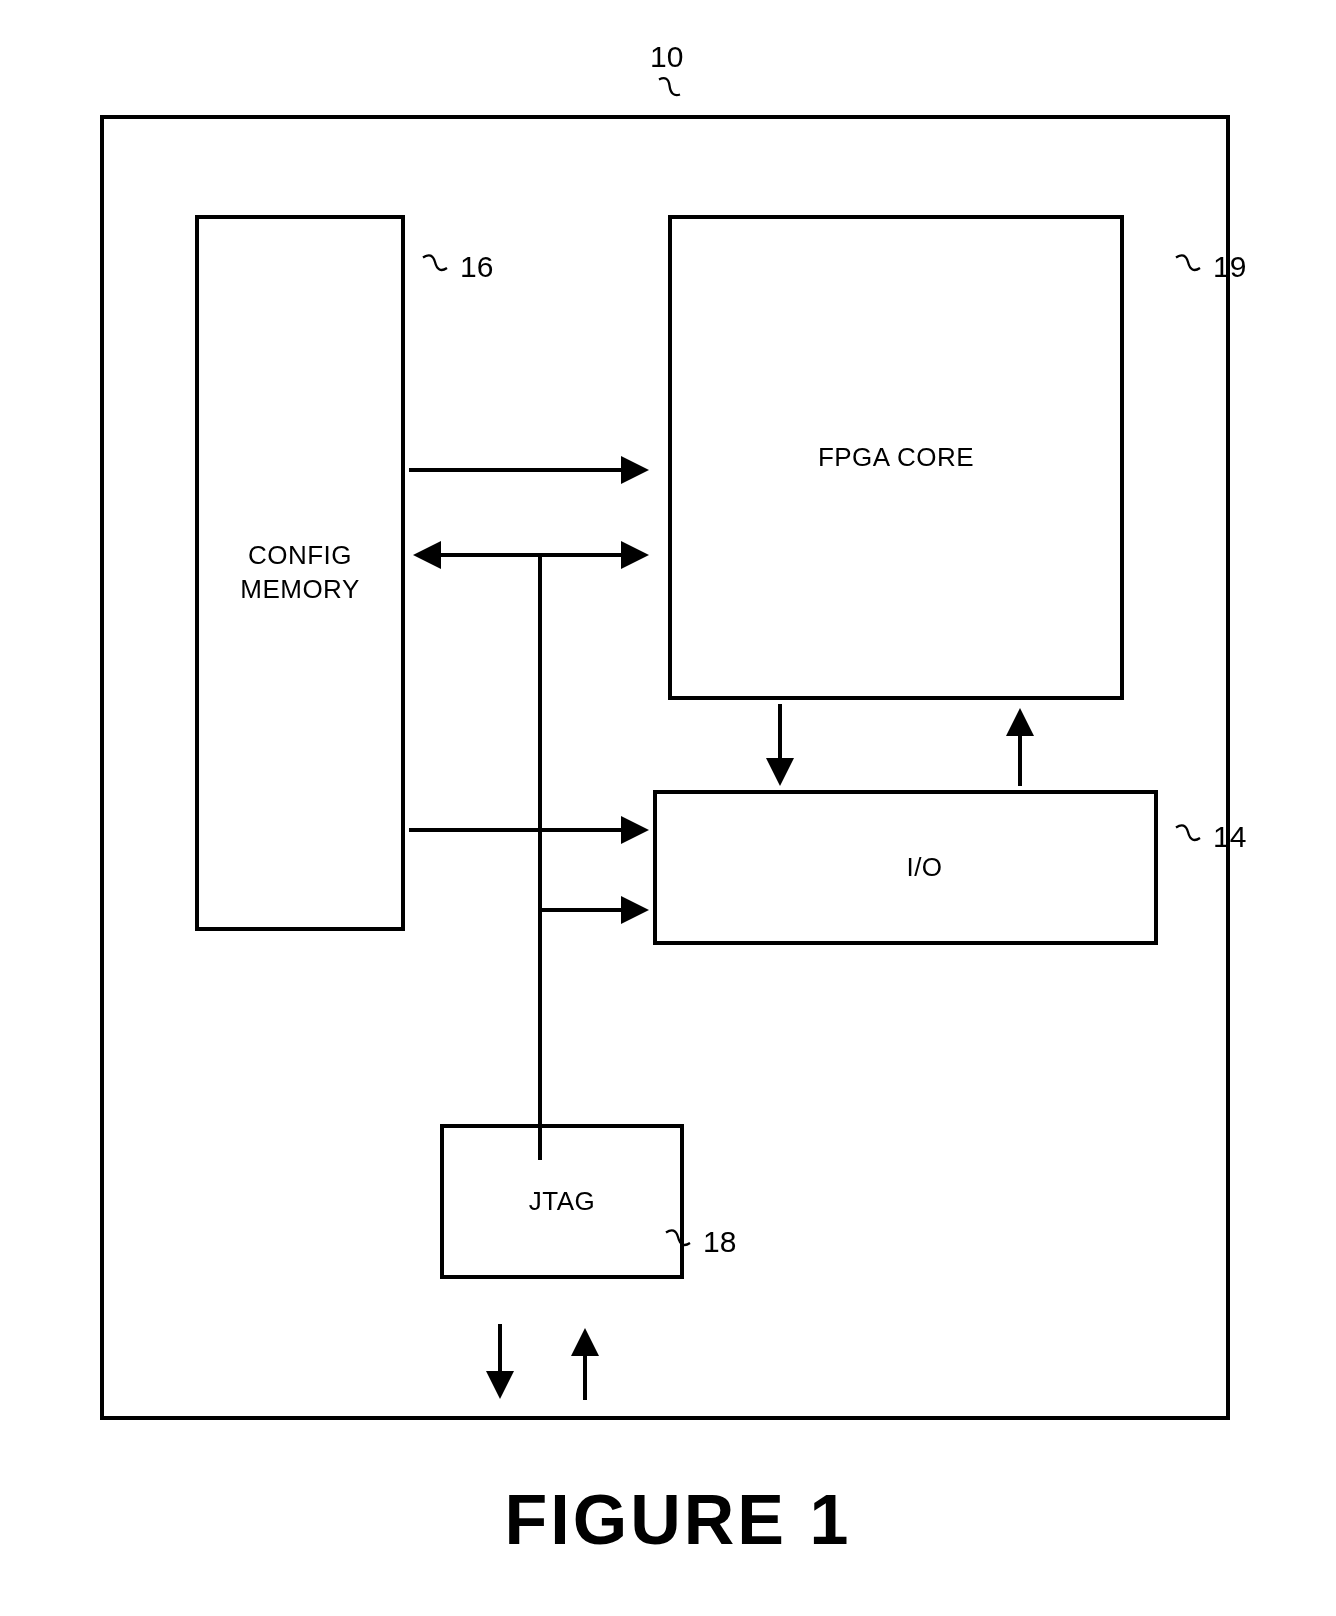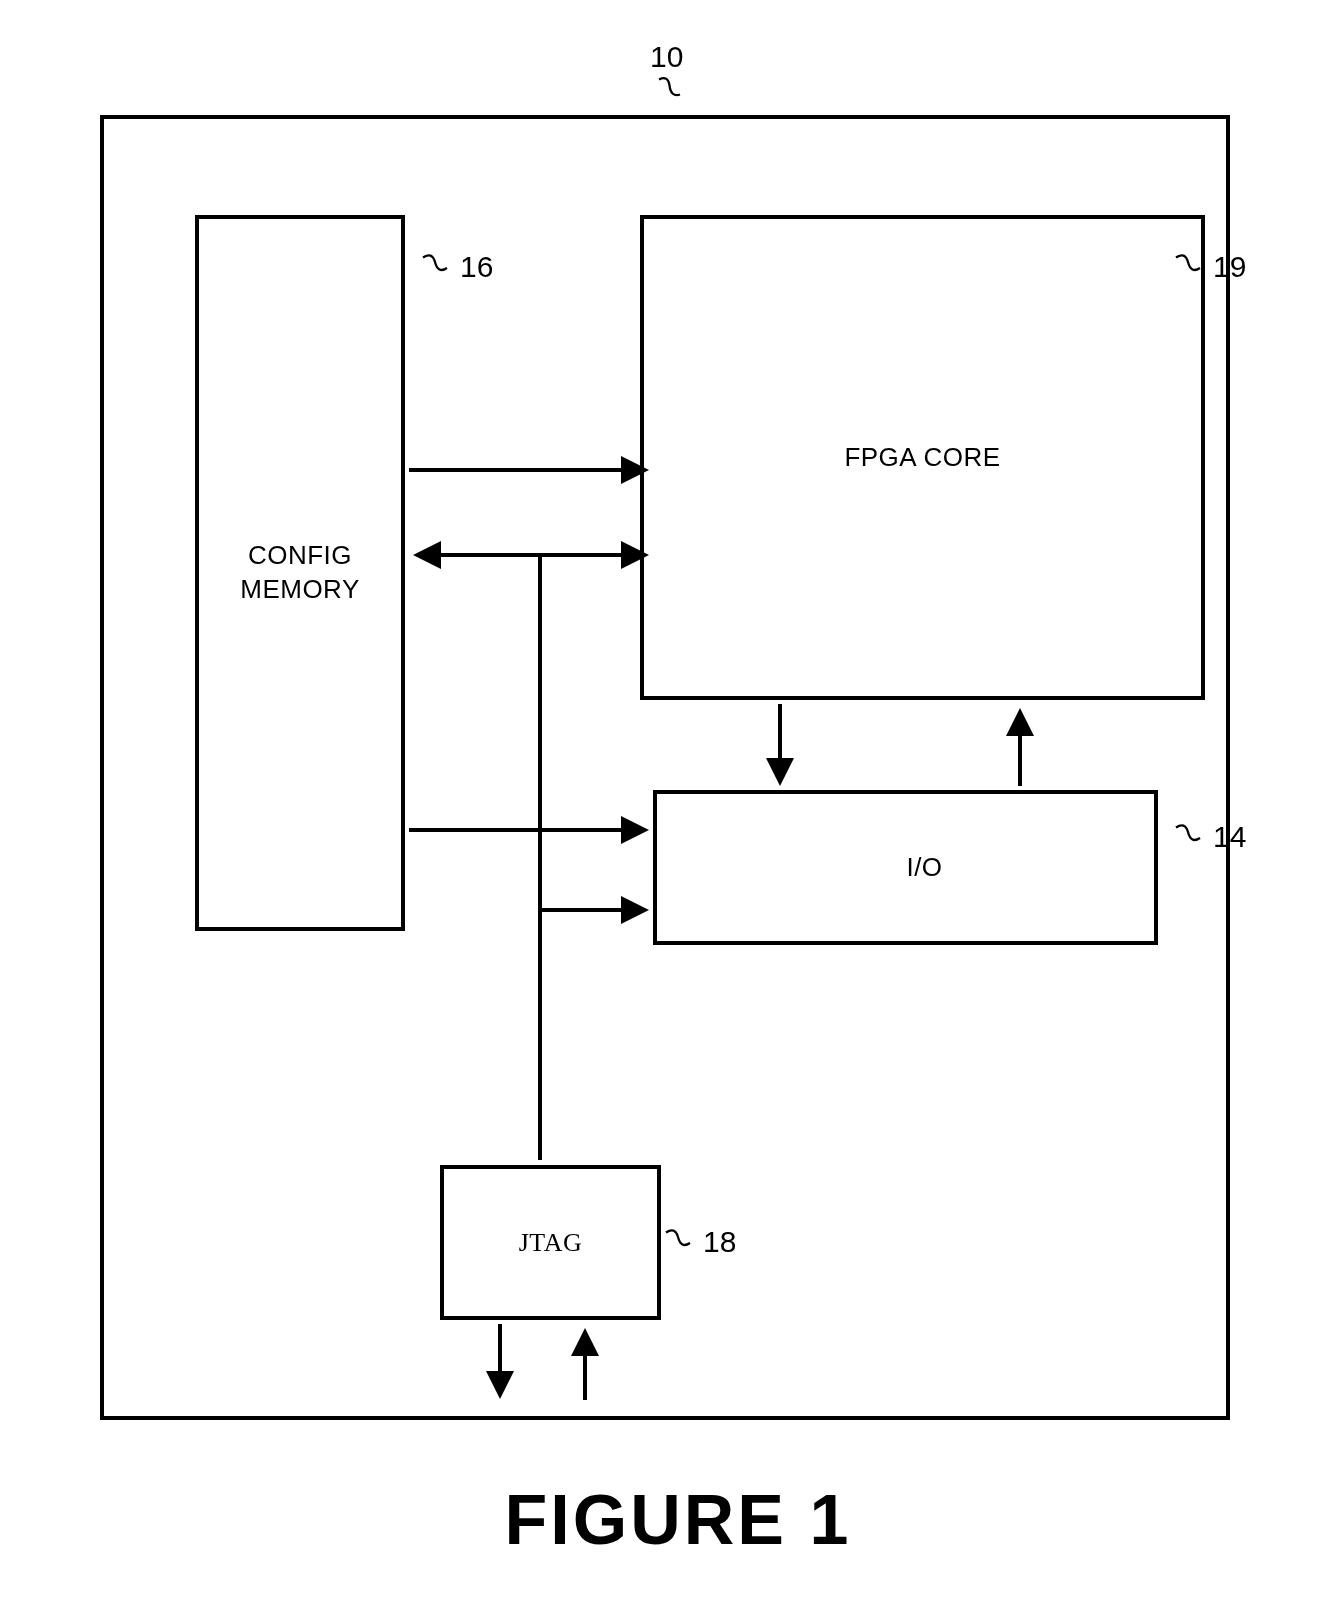--- a/index.html
+++ b/index.html
@@ -38,39 +38,38 @@
       background: #fff;
     }
     .block span { line-height: 1.3; }
     .config-memory {
       left: 185px;
       top: 215px;
       width: 210px;
       height: 716px;
     }
     .fpga-core {
-      left: 630px;
+      left: 658px;
       top: 215px;
-      width: 565px;
+      width: 456px;
       height: 485px;
       text-align: right;
     }
     .io-block {
       left: 643px;
       top: 790px;
       width: 505px;
       height: 155px;
       padding-left: 38px;
     }
     .jtag-block {
       left: 430px;
-      top: 1165px;
-      width: 221px;
+      top: 1124px;
+      width: 244px;
       height: 155px;
-      font-family: Liberation Serif, serif;
     }
     .ref-label {
       position: absolute;
       font-size: 30px;
       font-family: Arial, sans-serif;
     }
     .figure-title {
       position: absolute;
       left: 0;
       width: 1336px;

